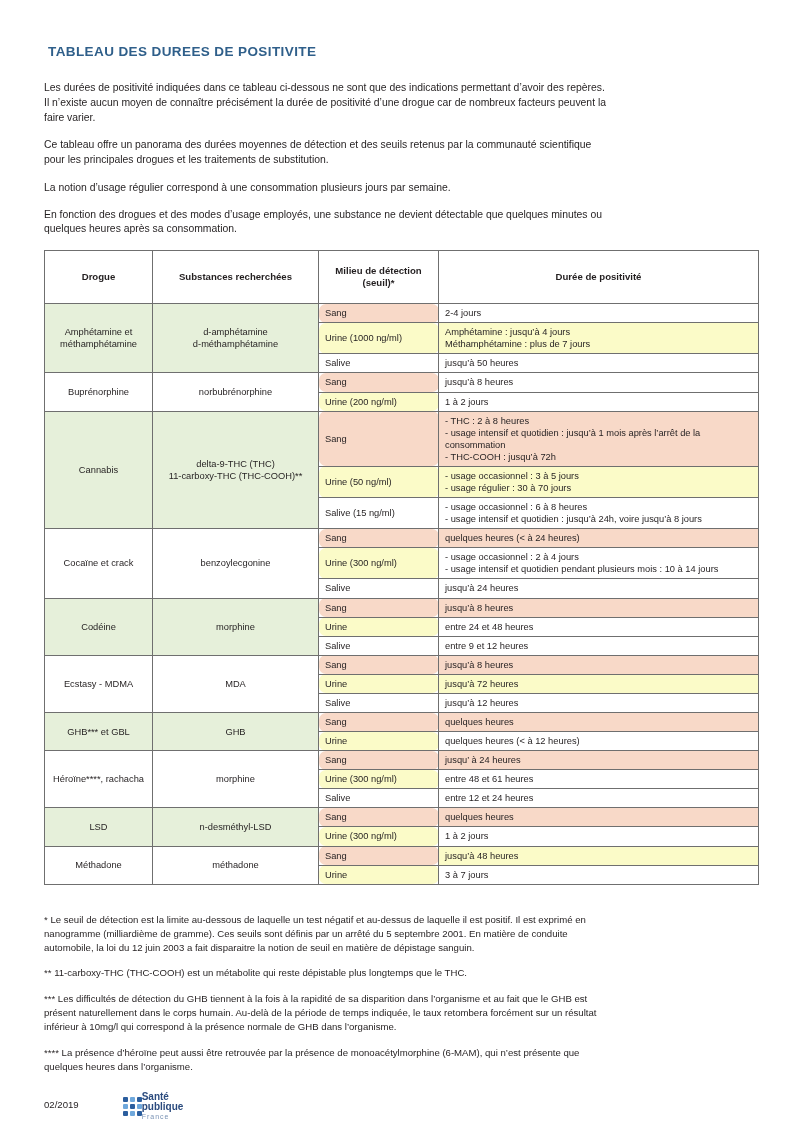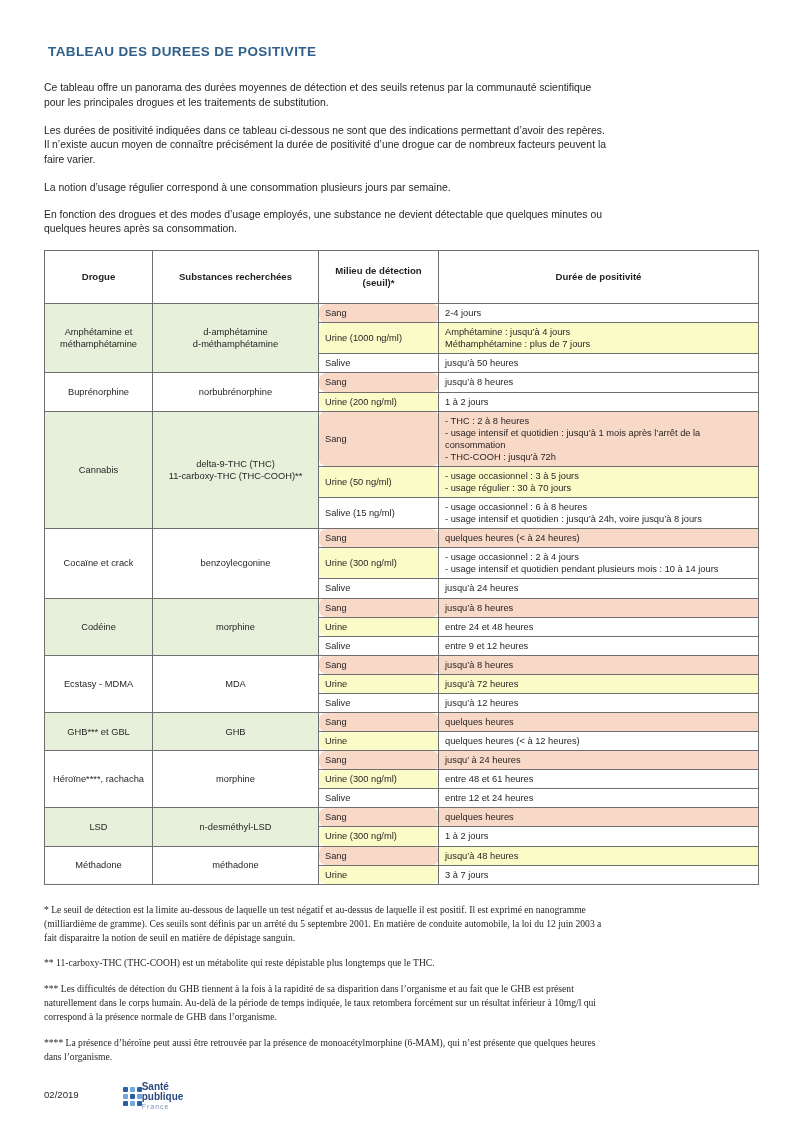--- a/index.html
+++ b/index.html
@@ -74,22 +74,21 @@
     text-align: left;
     margin-top: 9px;
   }
   
   .fill-green { background: #e6f0da; }
   .fill-salmon { background: #f8d9c8; }
   .fill-yellow { background: #fbfbc8; }
   .fill-white { background: #ffffff; }
 
   .notes {
-    margin-top: 18px;
-    font-family: Liberation Serif, serif;
+    margin-top: 28px;
   }
   .notes p {
     font-size: 9.6px;
     line-height: 1.45;
     margin: 0 0 12px 0;
   }
   .footer {
     margin-top: 18px;
     display: flex;
     align-items: flex-end;
@@ -125,22 +124,22 @@
   .nowrap-line { display: block; }
 </style>
 </head>
 <body>
 
 <div class="page">
 
   <h1 class="doc-title">TABLEAU DES DUREES DE POSITIVITE</h1>
 
   <div class="intro">
+    <p>Les durées de positivité indiquées dans ce tableau ci-dessous ne sont que des indications permettant d’avoir des repères. Il n’existe aucun moyen de connaître précisément la durée de positivité d’une drogue car de nombreux facteurs peuvent la faire varier.</p>
     <p>Ce tableau offre un panorama des durées moyennes de détection et des seuils retenus par la communauté scientifique pour les principales drogues et les traitements de substitution.</p>
-    <p>Les durées de positivité indiquées dans ce tableau ci-dessous ne sont que des indications permettant d’avoir des repères. Il n’existe aucun moyen de connaître précisément la durée de positivité d’une drogue car de nombreux facteurs peuvent la faire varier.</p>
     <p class="tight">La notion d’usage régulier correspond à une consommation plusieurs jours par semaine.</p>
     <p>En fonction des drogues et des modes d’usage employés, une substance ne devient détectable que quelques minutes ou quelques heures après sa consommation.</p>
   </div>
 
   <table class="main">
     <colgroup>
       <col class="col-drug">
         <col class="col-subst">
         <col class="col-milieu">
         <col class="col-duree">

